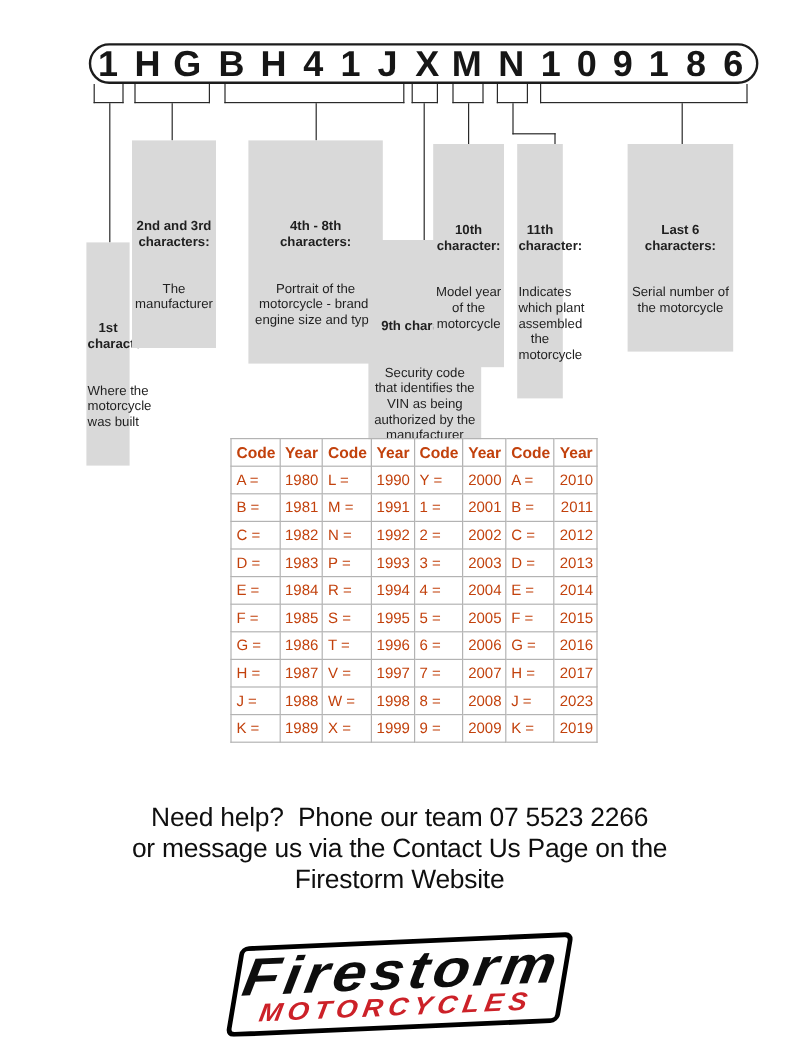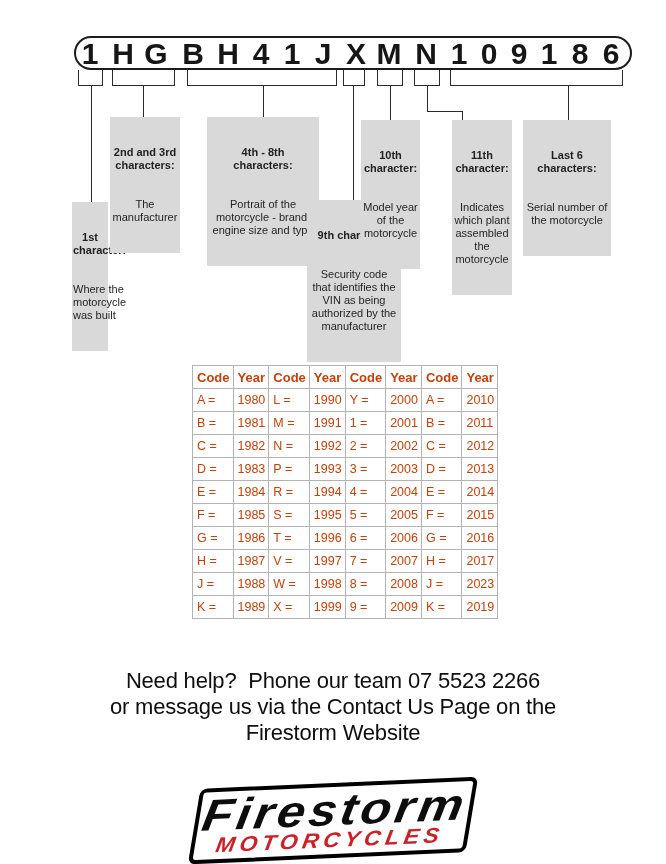--- a/index.html
+++ b/index.html
@@ -11,31 +11,31 @@
   .vin-char{position:absolute;top:37px;width:30px;text-align:center;font-weight:bold;
         font-size:30px;line-height:33px;color:#161616;}
   
   .bracket{position:absolute;top:70px;height:16px;box-sizing:border-box;
         border-left:1px solid #2a2a2a;border-right:1px solid #2a2a2a;border-bottom:1px solid #2a2a2a;}
   .vline{position:absolute;width:1px;background:#2a2a2a;}
   .hline{position:absolute;height:1px;background:#2a2a2a;}
   
   .label-box{position:absolute;background:#d9d9d9;box-sizing:border-box;padding:3px 1px;
         font-size:11px;line-height:13px;text-align:center;white-space:pre;color:#1f1f1f;}
-  .label-box .t{font-weight:bold;display:block;white-space:pre;}
+  .label-box .t{font-weight:bold;display:block;white-space:pre;margin-top:37px;}
   .label-box .b{display:block;white-space:pre;}
   .source{position:absolute;left:60px;top:300px;font-size:11.5px;white-space:pre;color:#1a1a1a;}
   
   .year-table{position:absolute;left:192px;top:365px;border-collapse:collapse;
         font-size:12.5px;color:#c2410c;}
   .year-table th,.year-table td{border:1px solid #b3b3b3;height:23px;box-sizing:border-box;
         padding:0 3px 0 4px;background:#fff;}
   .year-table th{font-weight:bold;text-align:left;width:35px;font-size:13px;}
   .year-table td.code{width:35px;text-align:left;}
-  .year-table td.year{width:35px;margin-top:47px;}
+  .year-table td.year{width:35px;text-align:right;margin-top:47px;}
   
   .help{position:absolute;left:0;top:668px;width:666px;text-align:center;font-weight:normal;
         font-size:22px;line-height:26px;letter-spacing:-0.2px;white-space:pre;color:#0f0f0f;}
   
   .logo{position:absolute;left:50%;top:783px;transform:translateX(-50%) rotate(-2.5deg) skewX(-12deg);
         background:#fff;border:4px solid #000;border-radius:7px;padding:2px 20px 4px;text-align:center;}
   .logo-primary{display:block;font-size:44px;line-height:42px;font-weight:bold;font-style:italic;
         letter-spacing:3px;color:#0d0d0d;transform:scaleX(1.15);transform-origin:center;}
   .logo-secondary{display:block;font-size:21px;line-height:20px;font-weight:bold;font-style:italic;
         letter-spacing:4px;color:#cc2128;transform:scaleX(1.1);transform-origin:center;margin-top:-1px;}
@@ -110,21 +110,21 @@
 authorized by the
 manufacturer</span>
   </div>
   <div class="label-box" style="left:361px;top:120px;width:59px">
     <span class="t">10th
 character:</span>
     <span class="b">Model year
 of the
 motorcycle</span>
   </div>
-  <div class="label-box" style="left:452px;top:120px;width:60px">
+  <div class="label-box" style="left:431px;top:120px;width:38px">
     <span class="t">11th
 character:</span>
     <span class="b">Indicates
 which plant
 assembled
 the
 motorcycle</span>
   </div>
   <div class="label-box" style="left:523px;top:120px;width:88px">
     <span class="t">Last 6

